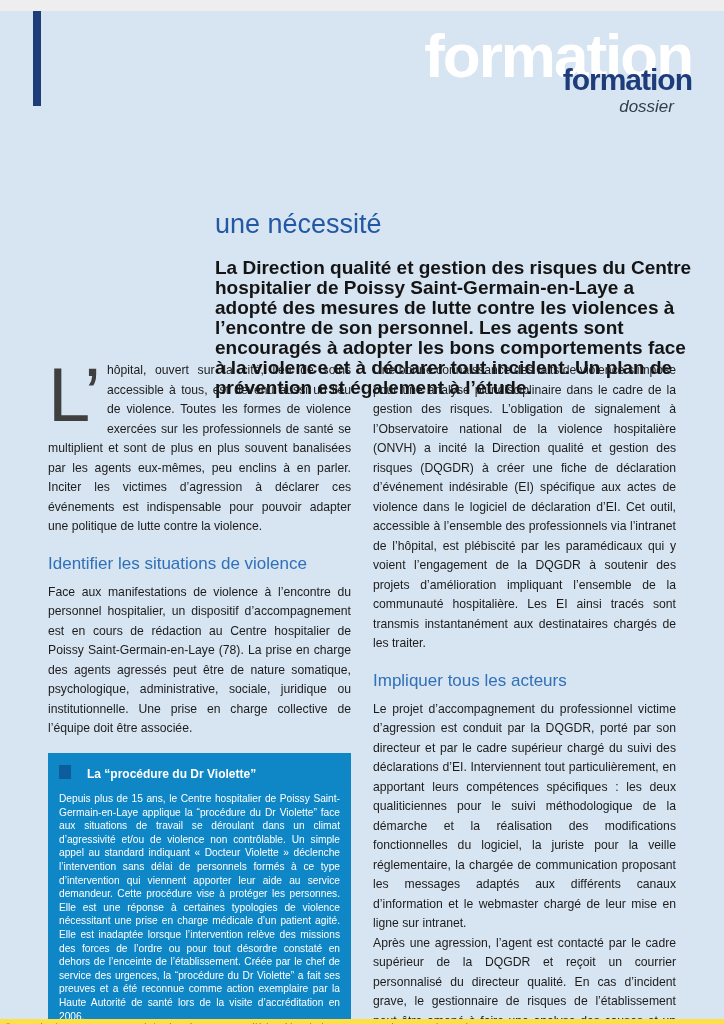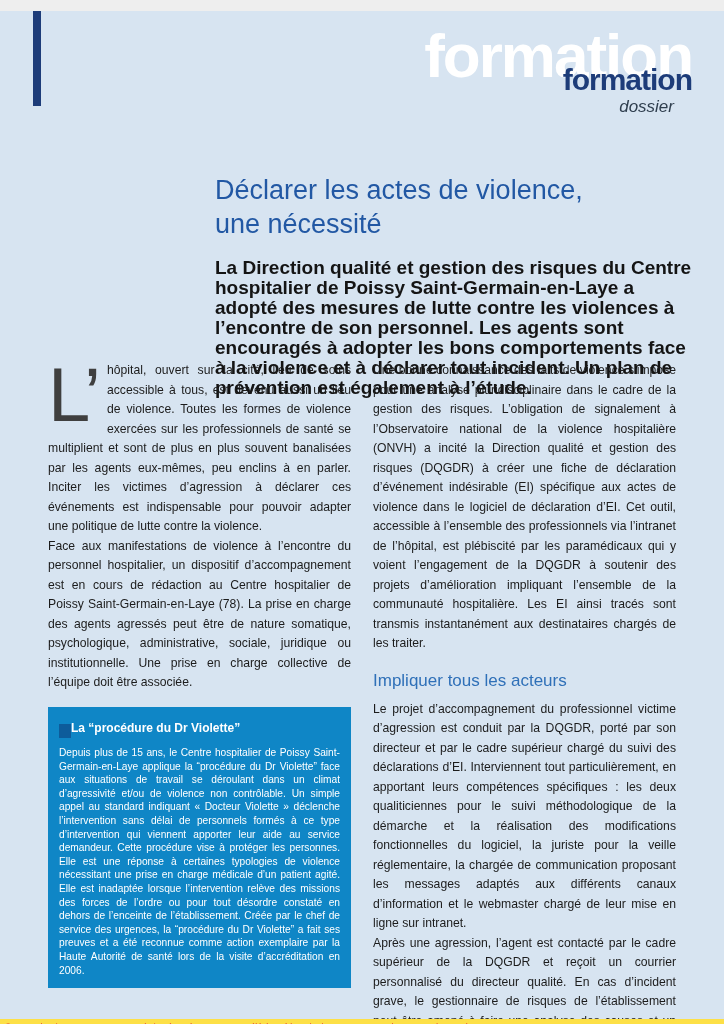--- a/index.html
+++ b/index.html
@@ -51,21 +51,21 @@
     margin:4px 8px 0 0;letter-spacing:-2px;
   }
   .col h2{
     font-size:17px;font-weight:normal;color:var(--heading-blue);
     margin:16px 0 9px 0;line-height:21px;
   }
   .info-box{
     background:var(--box-blue);color:#ffffff;
     margin-top:14px;padding:12px 11px 11px 11px;
   }
-  .info-box-titlerow{display:flex;align-items:flex-end;gap:0;margin-bottom:8px;}
+  .info-box-titlerow{display:flex;align-items:flex-start;gap:16px;margin-bottom:8px;}
   .info-box-marker{width:12px;height:14px;background:var(--box-marker);flex:0 0 auto;}
   .info-box-title{font-size:12px;font-weight:bold;}
   .info-box-body{font-size:10.2px;line-height:13.6px;text-align:justify;}
   .footer{
     position:absolute;left:48px;right:34px;top:968px;
     display:flex;justify-content:space-between;align-items:baseline;
   }
   .footer-journal{font-size:10.5px;font-weight:bold;color:var(--heading-blue);}
   .footer-page{font-size:15px;color:#3a3a3a;}
   .copyright{
@@ -81,33 +81,34 @@
   <div class="accent-bar"></div>
 
   <div class="masthead">
     <div class="brand-large">formation</div>
     <div class="brand-small">formation</div>
     <div class="dossier">dossier</div>
   </div>
 
   <div class="title-block">
     <h1>
-      <span>Déclarer les actes de violence,</span><br>
+      <br>
       <span>une nécessité</span>
     </h1>
   </div>
 
   <div class="intro">La Direction qualité et gestion des risques du Centre hospitalier de Poissy Saint-Germain-en-Laye a adopté des mesures de lutte contre les violences à l’encontre de son personnel. Les agents sont encouragés à adopter les bons comportements face à la violence et à déclarer tout incident. Un plan de prévention est également à l’étude.</div>
 
   <div class="columns">
 
     <div class="col">
       <p class="lead">
         <span class="dropcap">L’</span><span>hôpital, ouvert sur la cité, lieu de soins accessible à tous, est devenu aussi un lieu de violence. Toutes les formes de violence exercées sur les professionnels de santé se multiplient et sont de plus en plus souvent banalisées par les agents eux-mêmes, peu enclins à en parler. Inciter les victimes d’agression à déclarer ces événements est indispensable pour pouvoir adapter une politique de lutte contre la violence.</span>
       </p>
+      <h2>Identifier les situations de violence</h2>
       <p>Face aux manifestations de violence à l’encontre du personnel hospitalier, un dispositif d’accompagnement est en cours de rédaction au Centre hospitalier de Poissy Saint-Germain-en-Laye (78). La prise en charge des agents agressés peut être de nature somatique, psychologique, administrative, sociale, juridique ou institutionnelle. Une prise en charge collective de l’équipe doit être associée.</p>
 
       <div class="info-box">
         <div class="info-box-titlerow">
           <span class="info-box-marker"></span>
           <span class="info-box-title">La “procédure du Dr Violette”</span>
         </div>
         <div class="info-box-body">Depuis plus de 15 ans, le Centre hospitalier de Poissy Saint-Germain-en-Laye applique la “procédure du Dr Violette” face aux situations de travail se déroulant dans un climat d’agressivité et/ou de violence non contrôlable. Un simple appel au standard indiquant « Docteur Violette » déclenche l’intervention sans délai de personnels formés à ce type d’intervention qui viennent apporter leur aide au service demandeur. Cette procédure vise à protéger les personnes. Elle est une réponse à certaines typologies de violence nécessitant une prise en charge médicale d’un patient agité. Elle est inadaptée lorsque l’intervention relève des missions des forces de l’ordre ou pour tout désordre constaté en dehors de l’enceinte de l’établissement. Créée par le chef de service des urgences, la “procédure du Dr Violette” a fait ses preuves et a été reconnue comme action exemplaire par la Haute Autorité de santé lors de la visite d’accréditation en 2006.</div>
       </div>
     </div>

